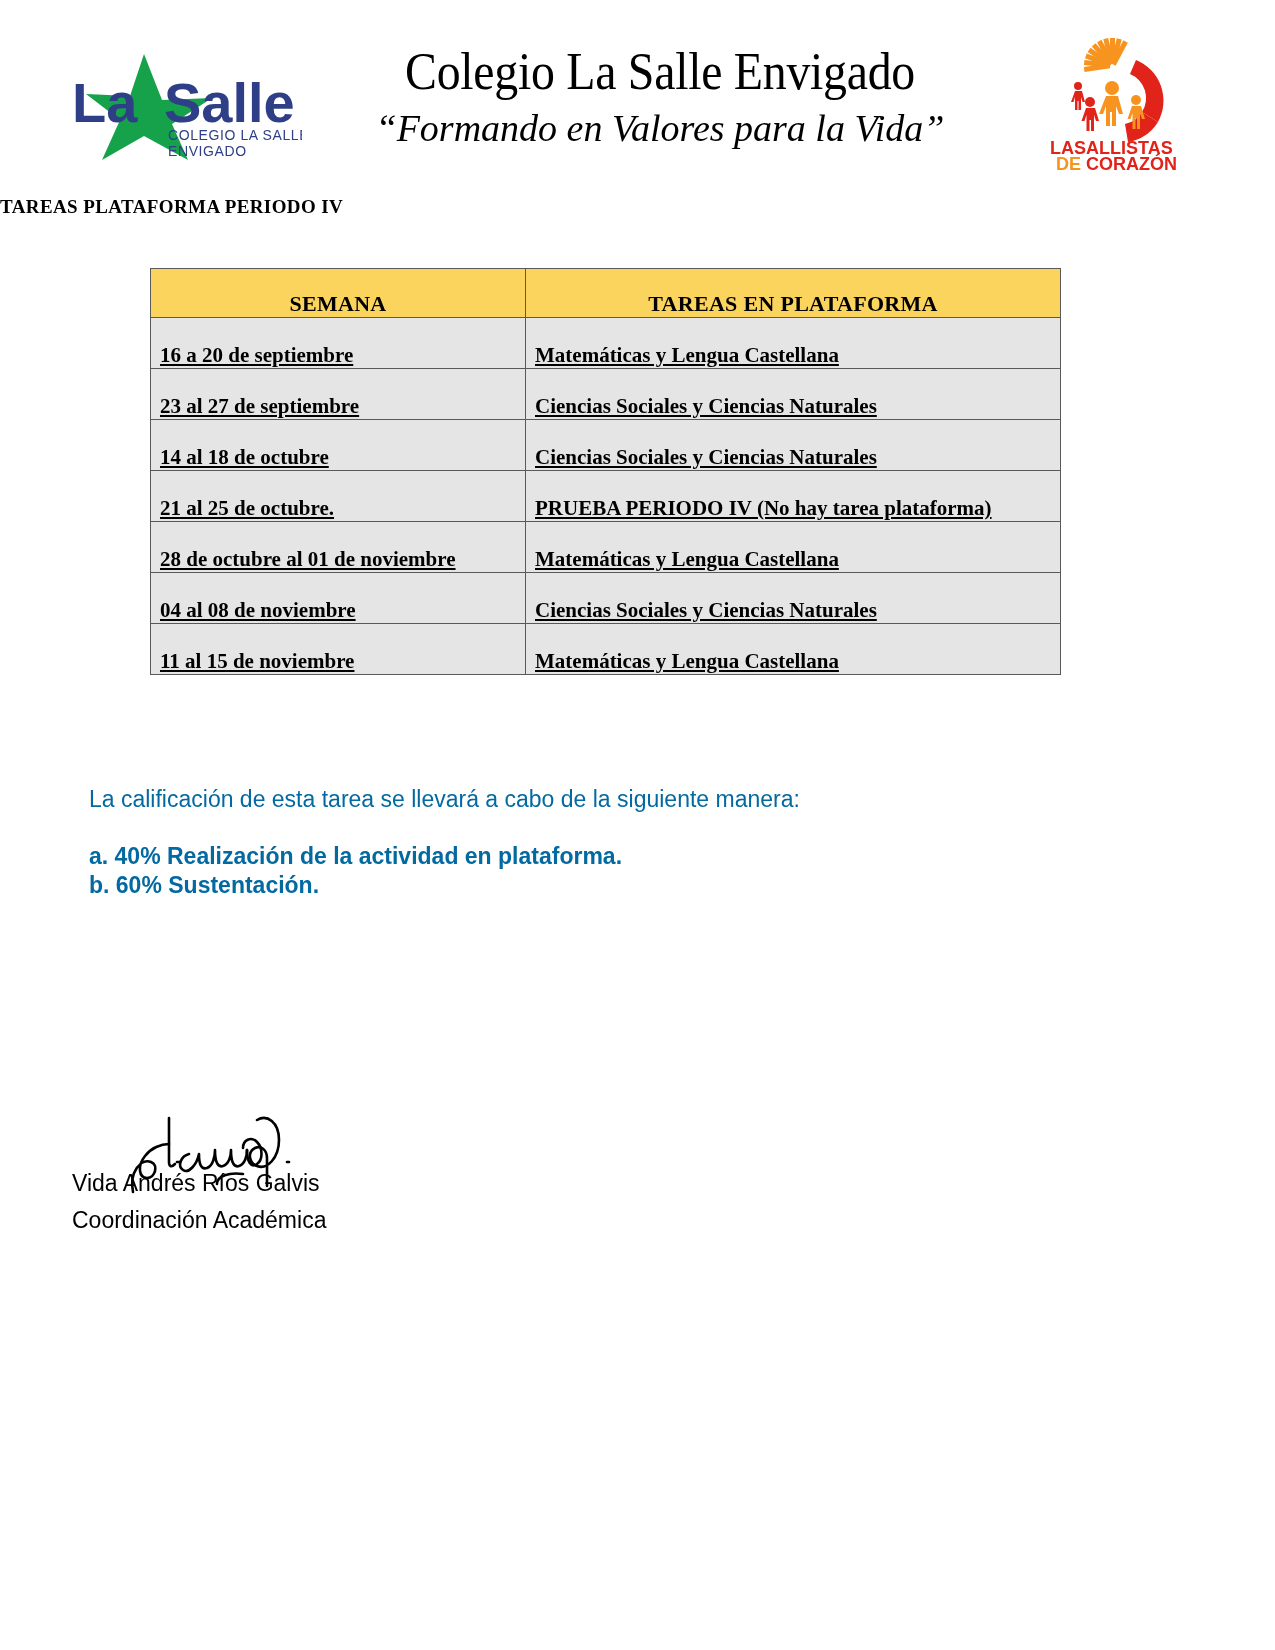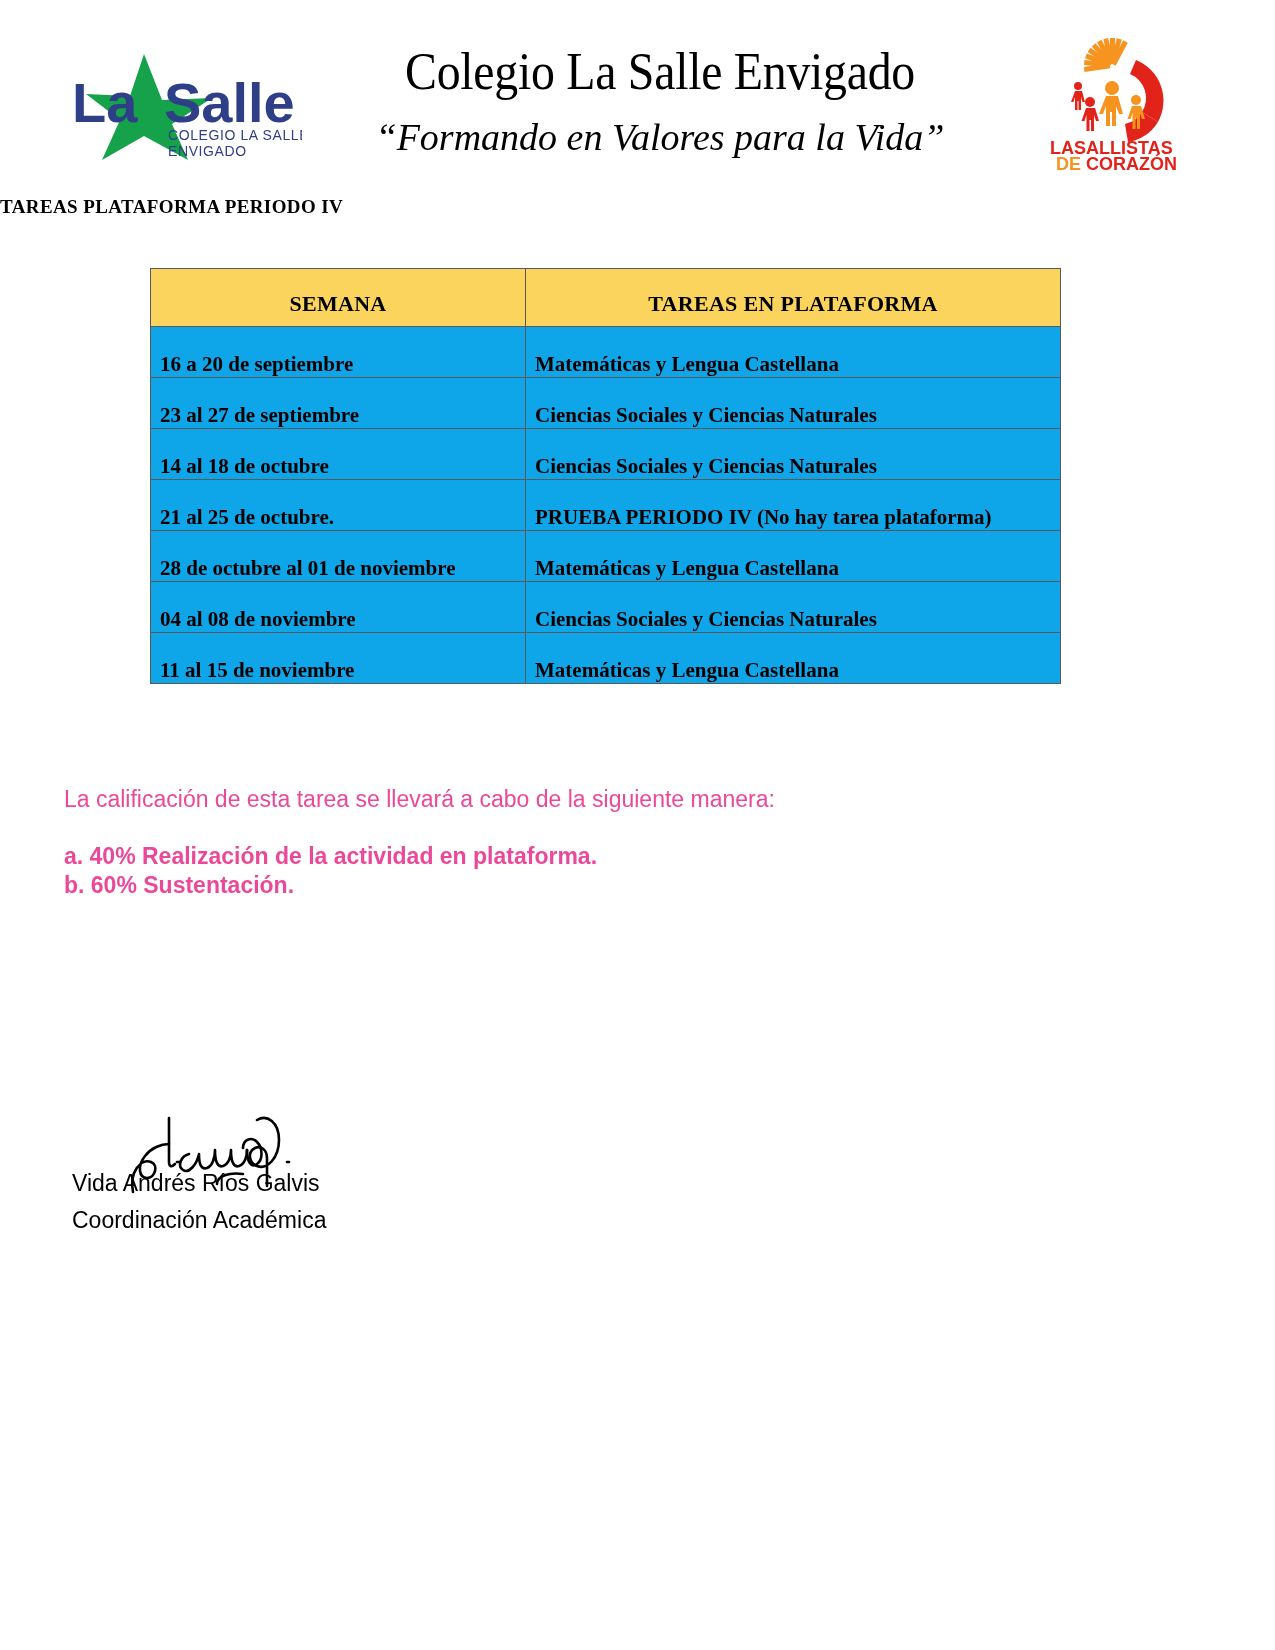--- a/index.html
+++ b/index.html
@@ -57,21 +57,21 @@
     font-weight: 400;
     transform: scaleX(0.92);
     transform-origin: center center;
     white-space: nowrap;
   }
   .doc-subtitle {
     font-family: "Liberation Serif", "DejaVu Serif", serif;
     font-style: italic;
     font-size: 38px;
     line-height: 48px;
-    margin-top: 11px;
+    margin-top: 2px;
     white-space: nowrap;
   }
 
   .doc-section-title {
     position: absolute;
     top: 196px;
     left: 0;
     width: 1275px;
     text-align: left;
     font-family: "Liberation Serif", "DejaVu Serif", serif;
@@ -104,41 +104,41 @@
     font-size: 21px;
     padding: 0;
     vertical-align: bottom;
   }
   table.tasks th {
     background: #fbd45e;
     height: 48px;
     text-align: center;
     font-size: 22px;
     letter-spacing: 0.3px;
-    padding-bottom: 9px;
   }
   table.tasks td {
-    background: #0ea5e9;
+    background: #e5e5e5;
     height: 50px;
     text-align: left;
     padding-left: 9px;
     white-space: nowrap;
     overflow: visible;
+    text-decoration: underline;
   }
   table.tasks td.wide-overflow {
     position: relative;
   }
 
   
   .para {
     position: absolute;
-    left: 64px;
+    left: 89px;
     font-family: "Liberation Sans", "DejaVu Sans", sans-serif;
     font-size: 23px;
-    color: #ec4899;
+    color: #0369a1;
     text-align: center;
   }
   #intro-para { top: 786px; }
   #grade-a { top: 843px; font-weight: bold; }
   #grade-b { top: 872px; font-weight: bold; }
 
   
   .sig-block {
     position: absolute;
     left: 72px;

